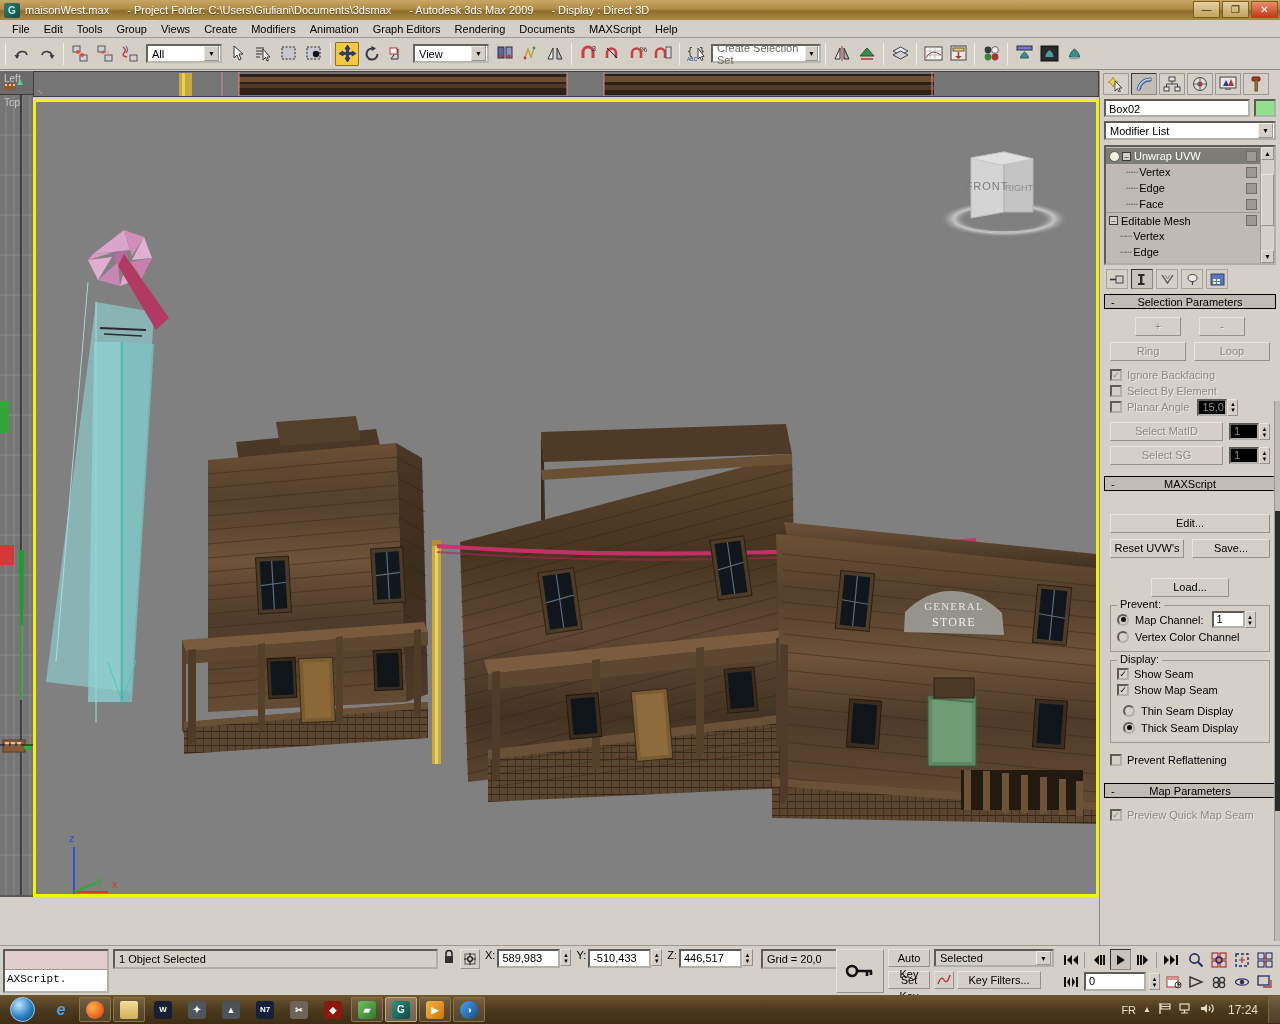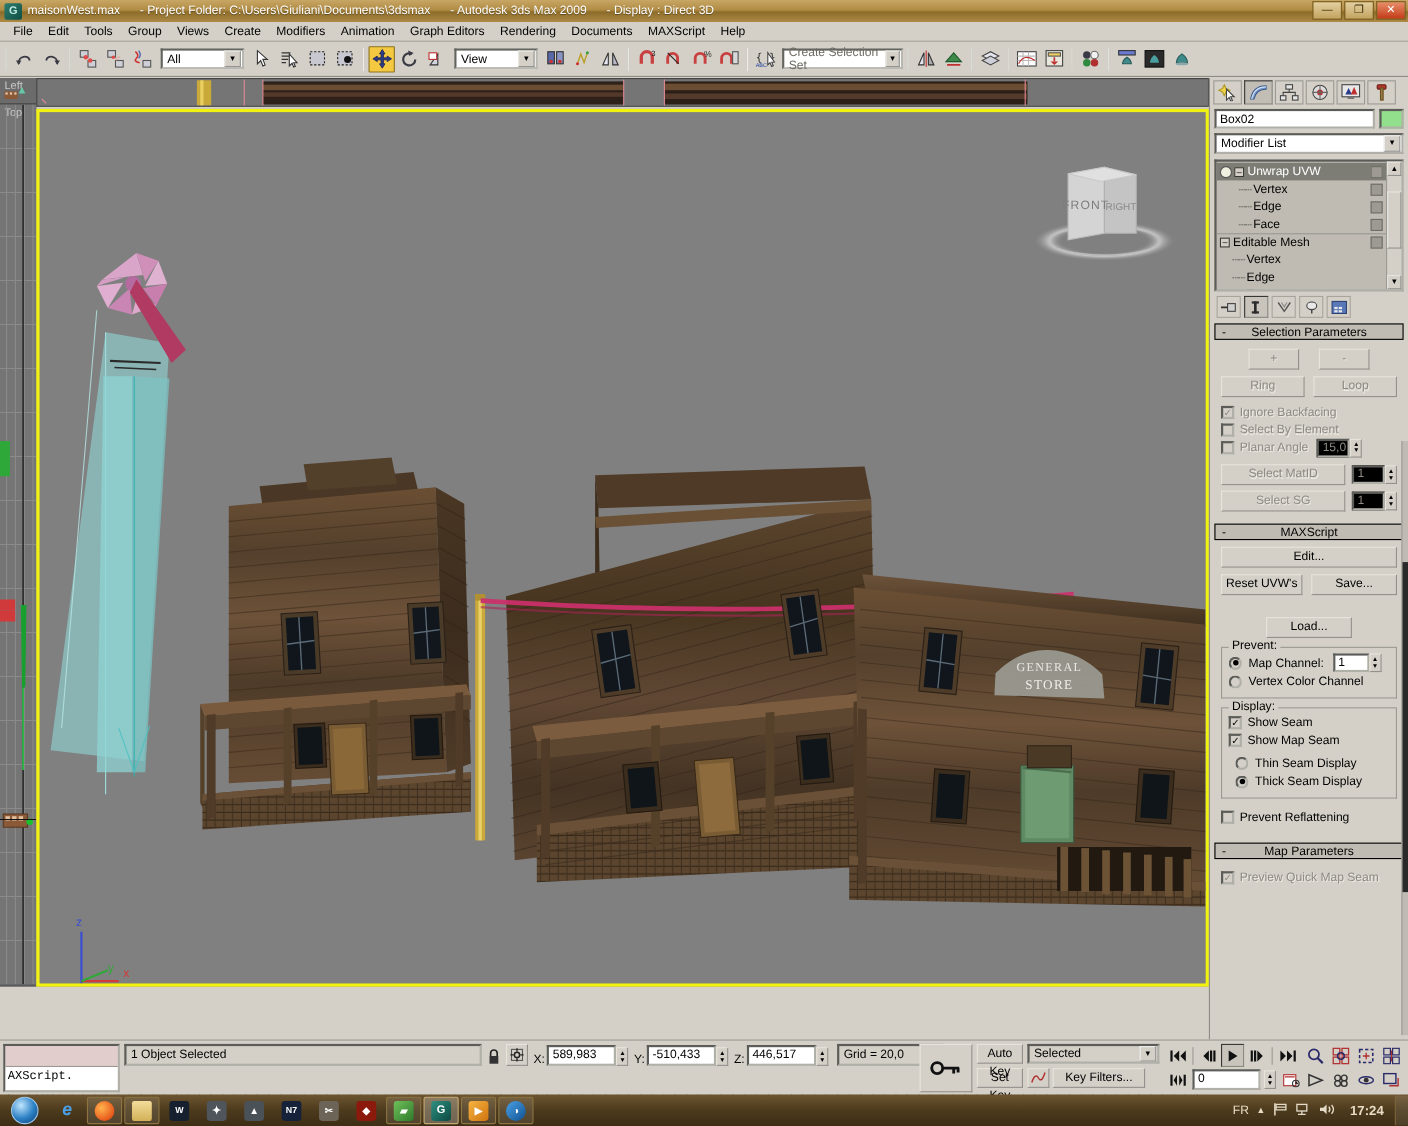--- a/index.html
+++ b/index.html
@@ -149,21 +149,21 @@
   #ruler{ position:absolute;left:33px;top:2px;right:6px;height:24px;}
   .tick{ position:absolute;top:0;width:1px;background:#6b6b63;}
   .tnum{ position:absolute;top:11px;font-size:10px;color:#000;transform:translateX(-50%);}
   
   #statusbar{ position:absolute;top:945px;left:0;width:1280px;height:50px;background:#d4d0c8;
               border-top:1px solid #9a9a92;}
   #listener{ position:absolute;left:3px;top:3px;width:106px;height:44px;border:2px inset #b0b0a8;}
   #listener .pink{ height:19px;background:#e2cdcd;border-bottom:1px solid #9a9a92;}
   #listener .white{ height:21px;background:#fff;font-family:"Liberation Mono",monospace;
                     font-size:11px;padding:3px 2px;}
-  .sline{ position:absolute;height:20px;display:flex;align-items:flex-end;}
+  .sline{ position:absolute;height:20px;display:flex;align-items:flex-start;}
   .sfield{ border:2px inset #b0b0a8;background:#c8c4bc;height:20px;font-size:11px;
            display:flex;align-items:center;padding:0 4px;}
   .xyzlbl{ font-size:11px;margin:0 2px 0 5px;}
   .xyzf{ width:63px;height:19px;border:2px inset #b0b0a8;background:#fff;font-size:11px;
          padding:0 3px;line-height:15px;}
   .coinbtn{ width:20px;height:20px;border:1px outset #e8e4dc;background:#d4d0c8;
             display:flex;align-items:center;justify-content:center;}
   .akbtn{ height:18px;border:1px outset #e8e4dc;background:#d4d0c8;font-size:11px;
           text-align:center;line-height:16px;padding:0 4px;}
   .navbtn{ width:21px;height:21px;border:1px solid transparent;display:flex;
@@ -177,21 +177,21 @@
       background:radial-gradient(circle at 35% 30%,#bfe6ff,#2a7fc4 55%,#0d3f74);
       border:1px solid #9ccaf0;}
   .tbicon{ width:32px;height:25px;display:flex;align-items:center;justify-content:center;
            margin:0 1px;border-radius:2px;}
   .tbicon.box{ border:1px solid #8d7442;background:rgba(255,255,255,.10);}
   .tbicon.active{ border:1px solid #c4ab74;background:rgba(255,255,255,.26);}
   .glyph{ width:18px;height:18px;border-radius:3px;display:flex;align-items:center;
           justify-content:center;font-size:10px;color:#fff;font-weight:bold;}
   #tray{ margin-left:auto;display:flex;align-items:center;gap:7px;padding-right:4px;
          color:#e8dcc4;font-size:11px;}
-  #tray .clock{ font-size:12px;padding:0 6px;font-weight:bold;}
+  #tray .clock{ font-size:12px;padding:0 6px;}
   #showdesk{ width:12px;height:27px;border-left:1px solid #7a6238;background:rgba(255,255,255,.09);}
 </style>
 </head>
 <body>
 
 <div id="titlebar">
   <div class="appicon">G</div>
   <div class="tseg">maisonWest.max</div>
   <div class="tseg">- Project Folder: C:\Users\Giuliani\Documents\3dsmax</div>
   <div class="tseg">- Autodesk 3ds Max  2009</div>
@@ -983,21 +983,21 @@
             </span>
         </span>
       </div>
     </div>
 
     <div class="rollbar" style="margin-top:6px">
       <span class="mn">-</span>
       <span class="tt">MAXScript</span>
     </div>
     <div class="rollbody">
-      <div class="btn" style="width:100%;margin-top:1px">Edit...</div>
+      <div class="btn" style="width:100%;margin-top:18px">Edit...</div>
       <div style="display:flex;gap:8px;margin-top:6px">
         <div class="btn" style="width:74px">Reset UVW's</div>
         <div class="btn" style="flex:1">Save...</div>
       </div>
       <div style="display:flex;justify-content:center;margin-top:20px">
         <div class="btn" style="width:78px">Load...</div>
       </div>
 
       <div class="grp">
         <div class="gline"></div>

